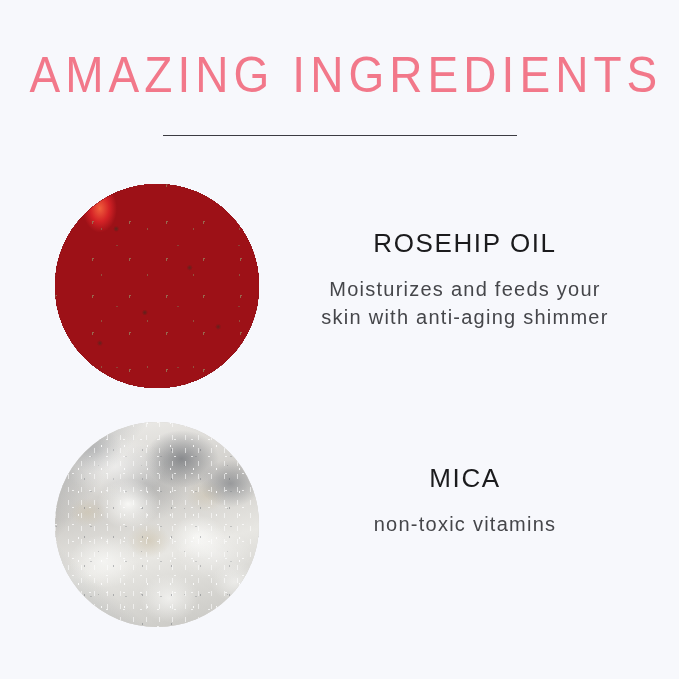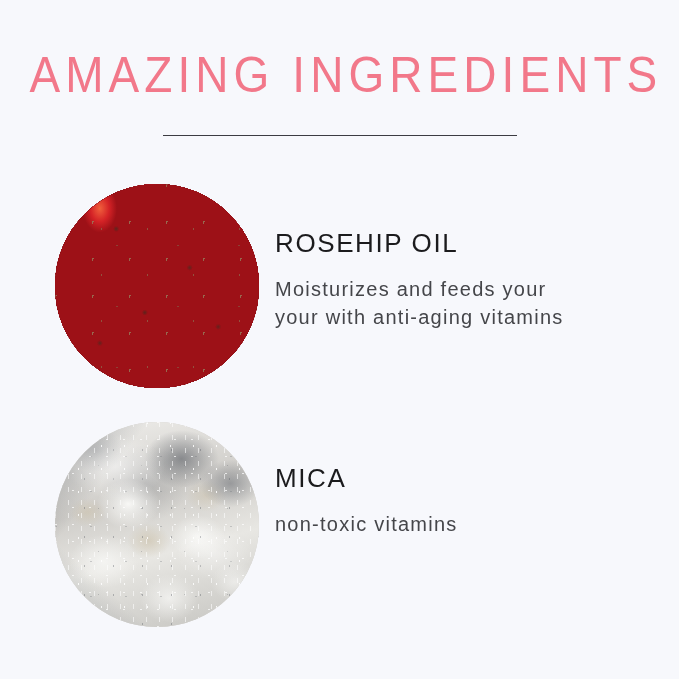--- a/index.html
+++ b/index.html
@@ -52,20 +52,21 @@
     width: 354px;
     height: 0;
     border-top: 1.4px solid #3c3c42;
   }
 
   
   .row {
     position: absolute;
     left: 0;
     width: 609px;
+    text-align: center;
   }
   .row-rosehip { top: 184px; height: 204px; }
   .row-mica    { top: 422px; height: 205px; }
 
   .thumb {
     position: absolute;
     left: 55px;
     top: 0;
     width: 204px;
     height: 204px;
@@ -216,21 +217,21 @@
     <div class="divider"></div>
   </div>
 
   <div class="row row-rosehip">
     <div class="thumb">
       <div class="thumb-inner tex-rosehip"></div>
     </div>
     <div class="info">
       <span class="ing-name">ROSEHIP OIL</span>
       <span class="ing-desc">Moisturizes and feeds your</span>
-      <span class="ing-desc">your with anti-aging vitamins</span>
+      <span class="ing-desc">skin with anti-aging shimmer</span>
     </div>
   </div>
 
   <div class="row row-mica">
     <div class="thumb">
       <div class="thumb-inner tex-mica"></div>
     </div>
     <div class="info">
       <span class="ing-name">MICA</span>
       <span class="ing-desc">non-toxic vitamins</span>

